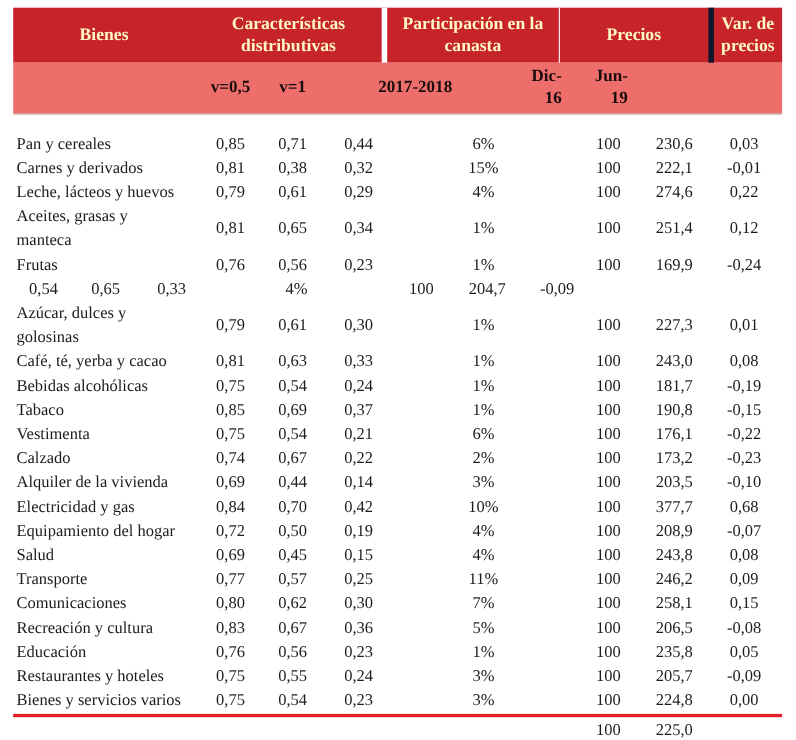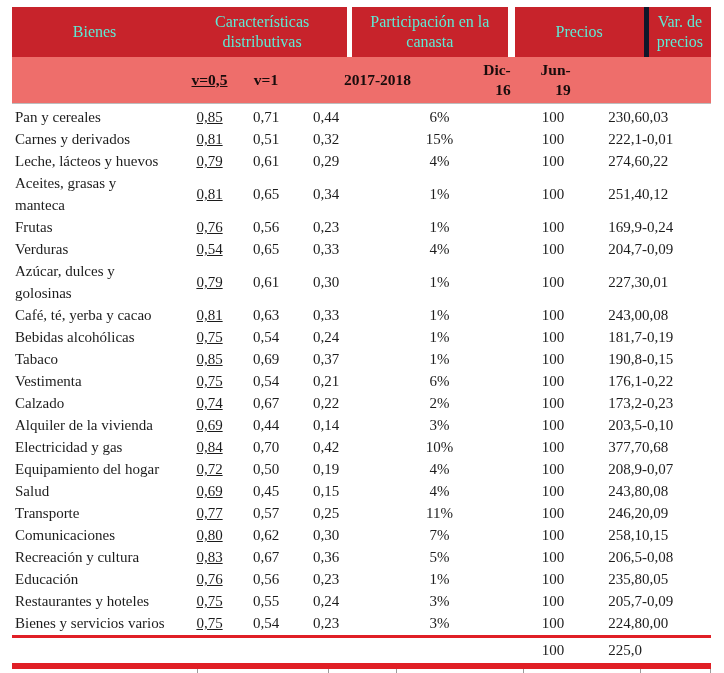--- a/index.html
+++ b/index.html
@@ -6,48 +6,48 @@
   body{
     width:724px;height:673px;overflow:hidden;
     font-family:"Liberation Serif","DejaVu Serif",serif;
     color:#1c1c1c;
   }
   .tbl{margin:7px 13px 0 12px;width:699px;}
 
   
   .c{box-sizing:border-box;flex:0 0 auto;}
   .col-name{width:170px;text-align:left;padding-left:3px;}
-  .col-v05{width:55px;text-align:center;text-decoration:underline;}
+  .col-v05{width:55px;text-align:center;}
   .col-v1{width:58px;text-align:center;font-family:Liberation Serif, serif;}
   .col-v2{width:62px;text-align:center;}
   .col-share{width:165px;text-align:center;}
   .col-dic{width:62px;text-align:center;}
-  .col-jun{width:58px;text-align:right;}
-  .col-var{width:69px;}
-
-  
-  .hdr1{display:flex;height:50px;background:var(--dark);color:#5eead4;
-        font-weight:normal;font-size:16px;line-height:20px;}
+  .col-jun{width:58px;text-align:center;}
+  .col-var{width:69px;text-align:center;}
+
+  
+  .hdr1{display:flex;height:50px;background:var(--dark);color:#fef9c3;
+        font-weight:bold;font-size:16px;line-height:20px;}
   .hdr1 .hc{display:flex;align-items:center;justify-content:center;
             text-align:center;box-sizing:border-box;}
   .h-bienes{width:170px;}
   .h-carac{width:175px;}
   .h-part{width:165px;border-left:5px solid #ffffff;}
-  .h-precios{width:140px;border-left:7px solid #ffffff;}
+  .h-precios{width:140px;border-left:1px solid #ffffff;}
   .h-var{width:69px;border-left:5px solid #0f172a;padding:0 2px;}
 
   
   .hdr2{display:flex;height:46px;background:var(--light);color:#190c0c;
         font-weight:bold;font-size:15.5px;line-height:20px;
         border-bottom:1px solid #bdbdbd;}
   .hdr2 .c{display:flex;align-items:center;justify-content:center;text-align:center;}
   .wrap2{display:inline-block;max-width:2.55em;text-align:right;}
 
   
-  .body-rows{padding-top:2px;}
+  .body-rows{padding-top:16px;}
   .data-row{display:flex;align-items:center;font-size:15px;line-height:22px;}
   .data-row .col-name{white-space:pre-line;}
 
   
   .rule{width:699px;}
   .rule.thin{height:3px;background:var(--rule);margin-top:1px;}
   .rule.thick{height:6px;background:var(--rule);}
   .total-row{display:flex;align-items:center;height:25px;font-size:15px;}
 
   
@@ -89,21 +89,21 @@
     <span class="c col-v2">0,44</span>
     <span class="c col-share">6%</span>
     <span class="c col-dic">100</span>
     <span class="c col-jun">230,6</span>
     <span class="c col-var">0,03</span>
   </div>
 
   <div class="data-row">
     <span class="c col-name">Carnes y derivados</span>
     <span class="c col-v05">0,81</span>
-    <span class="c col-v1">0,51</span>
+    <span class="c col-v1">0,38</span>
     <span class="c col-v2">0,32</span>
     <span class="c col-share">15%</span>
     <span class="c col-dic">100</span>
     <span class="c col-jun">222,1</span>
     <span class="c col-var">-0,01</span>
   </div>
 
   <div class="data-row">
     <span class="c col-name">Leche, lácteos y huevos</span>
     <span class="c col-v05">0,79</span>
@@ -132,21 +132,20 @@
     <span class="c col-v05">0,76</span>
     <span class="c col-v1">0,56</span>
     <span class="c col-v2">0,23</span>
     <span class="c col-share">1%</span>
     <span class="c col-dic">100</span>
     <span class="c col-jun">169,9</span>
     <span class="c col-var">-0,24</span>
   </div>
 
   <div class="data-row">
-    <span class="c col-name">Verduras</span>
     <span class="c col-v05">0,54</span>
     <span class="c col-v1">0,65</span>
     <span class="c col-v2">0,33</span>
     <span class="c col-share">4%</span>
     <span class="c col-dic">100</span>
     <span class="c col-jun">204,7</span>
     <span class="c col-var">-0,09</span>
   </div>
 
   <div class="data-row">

